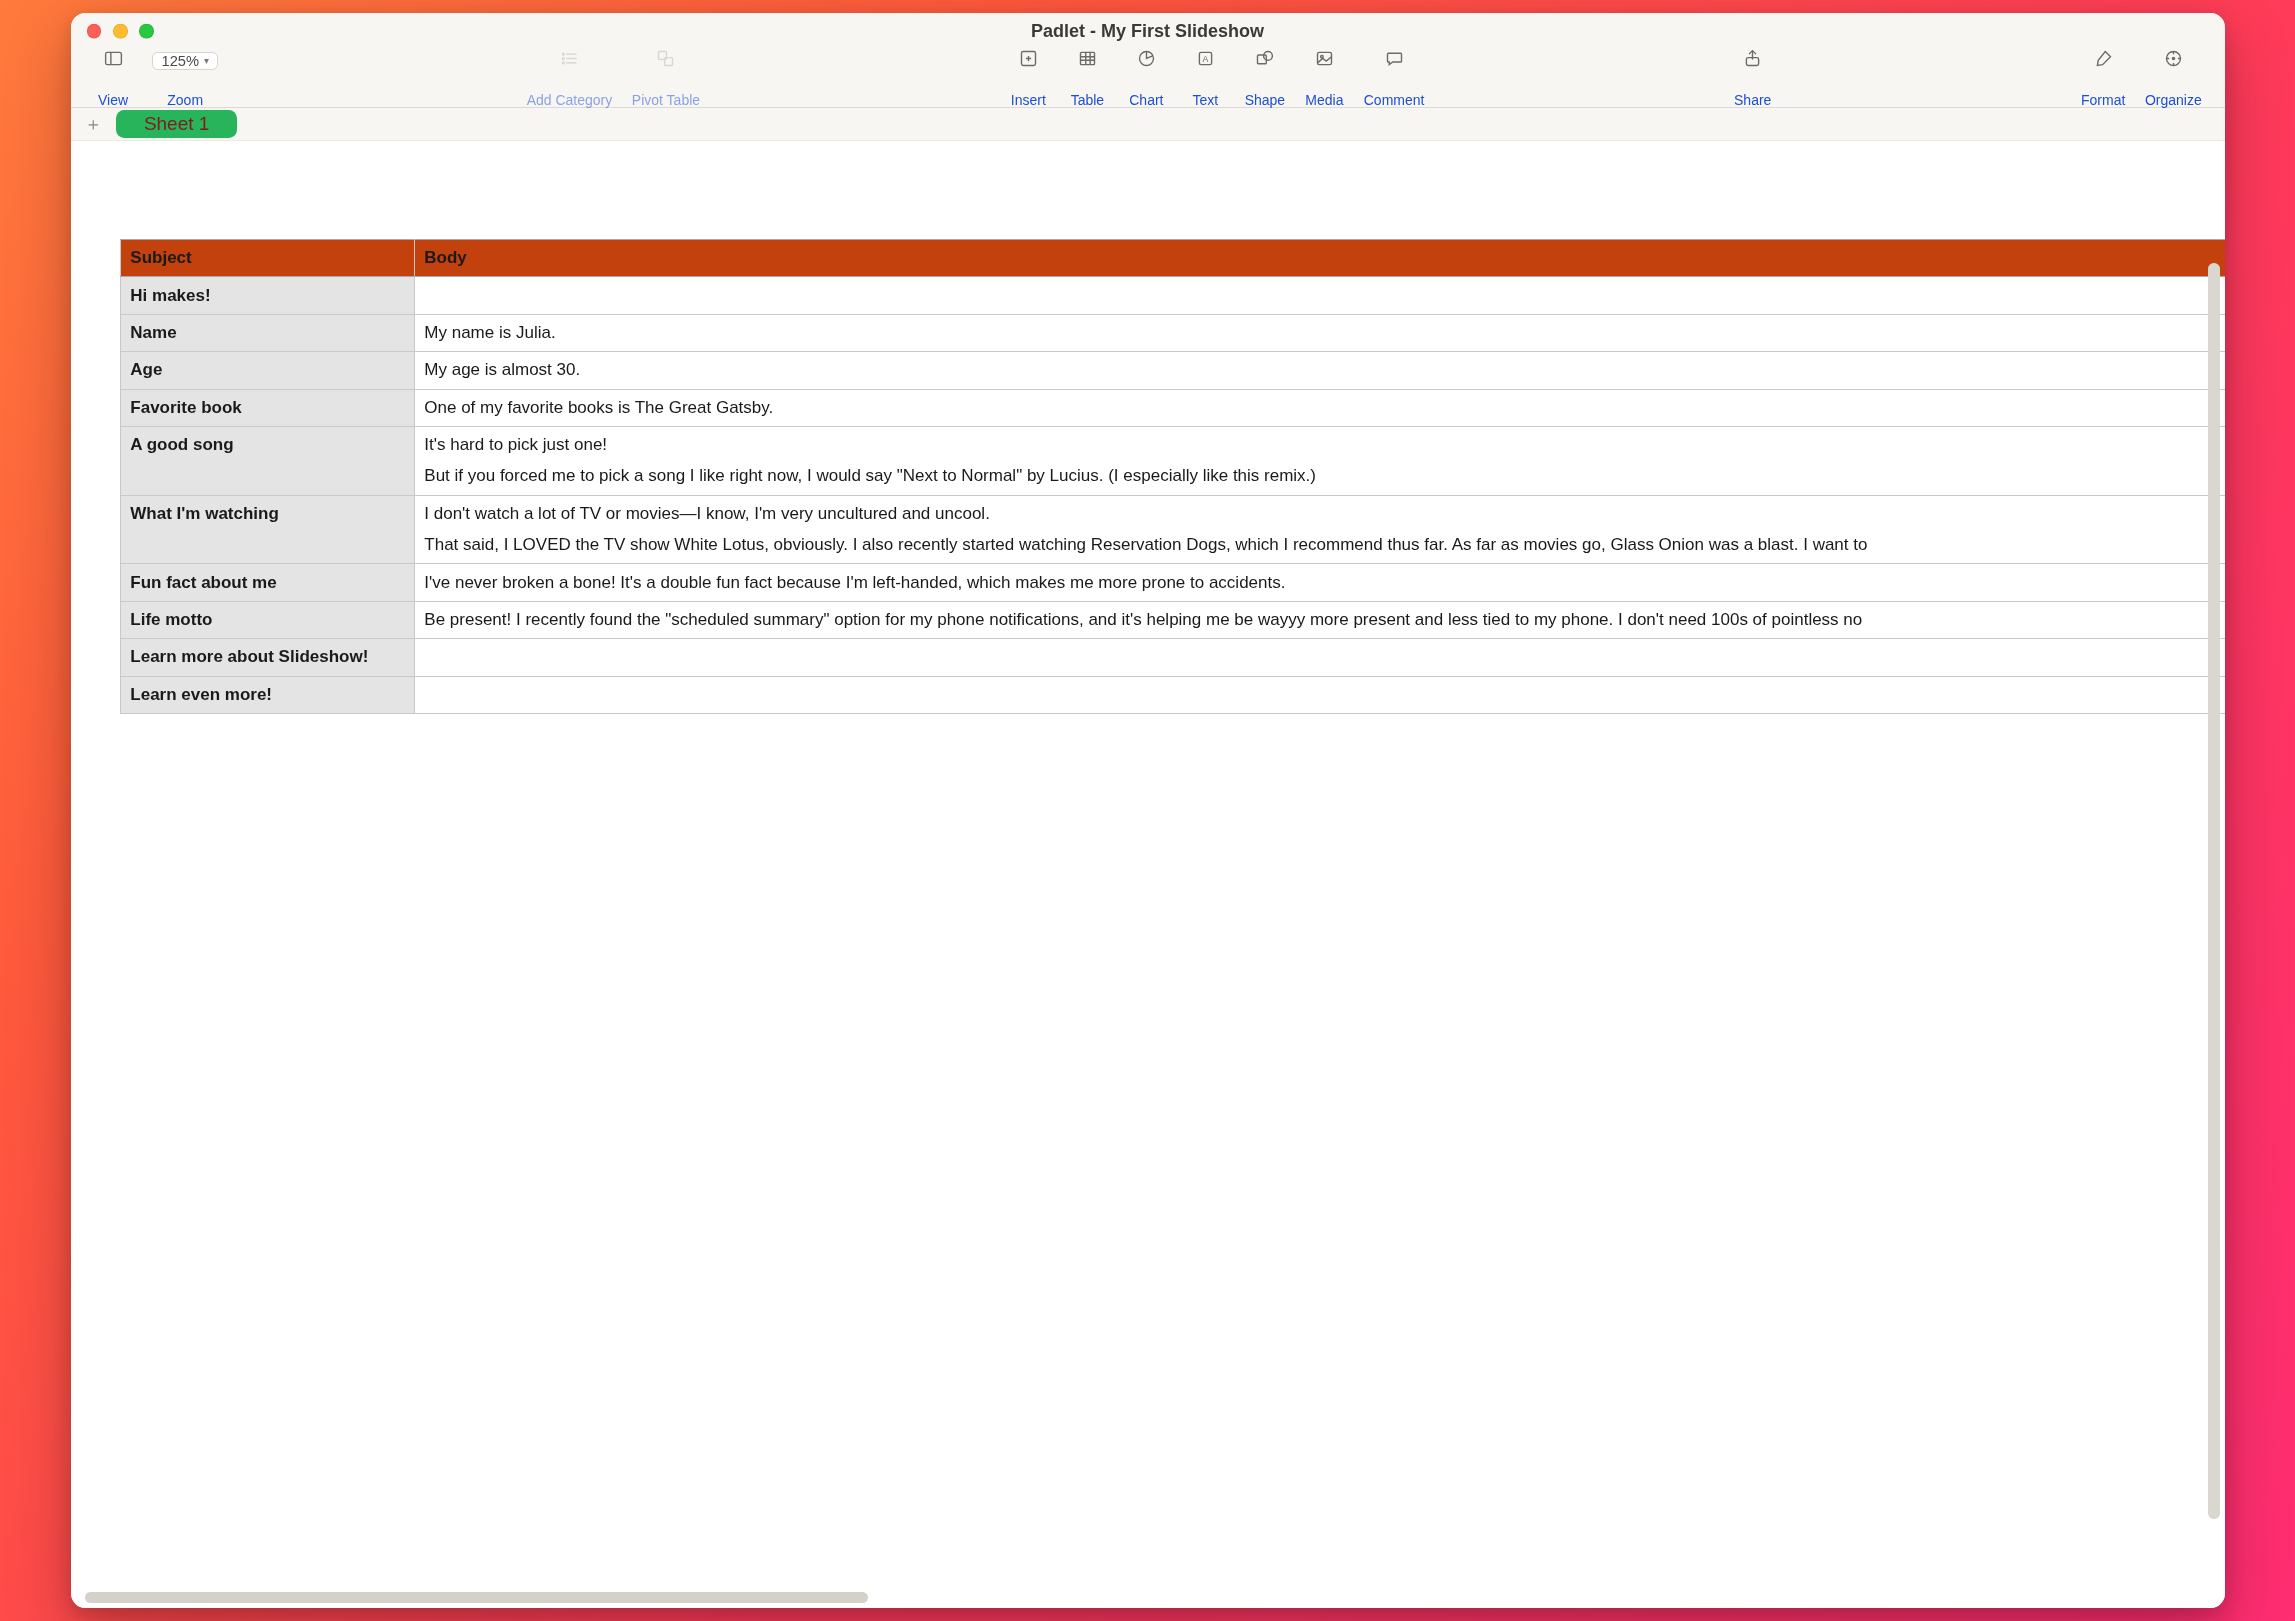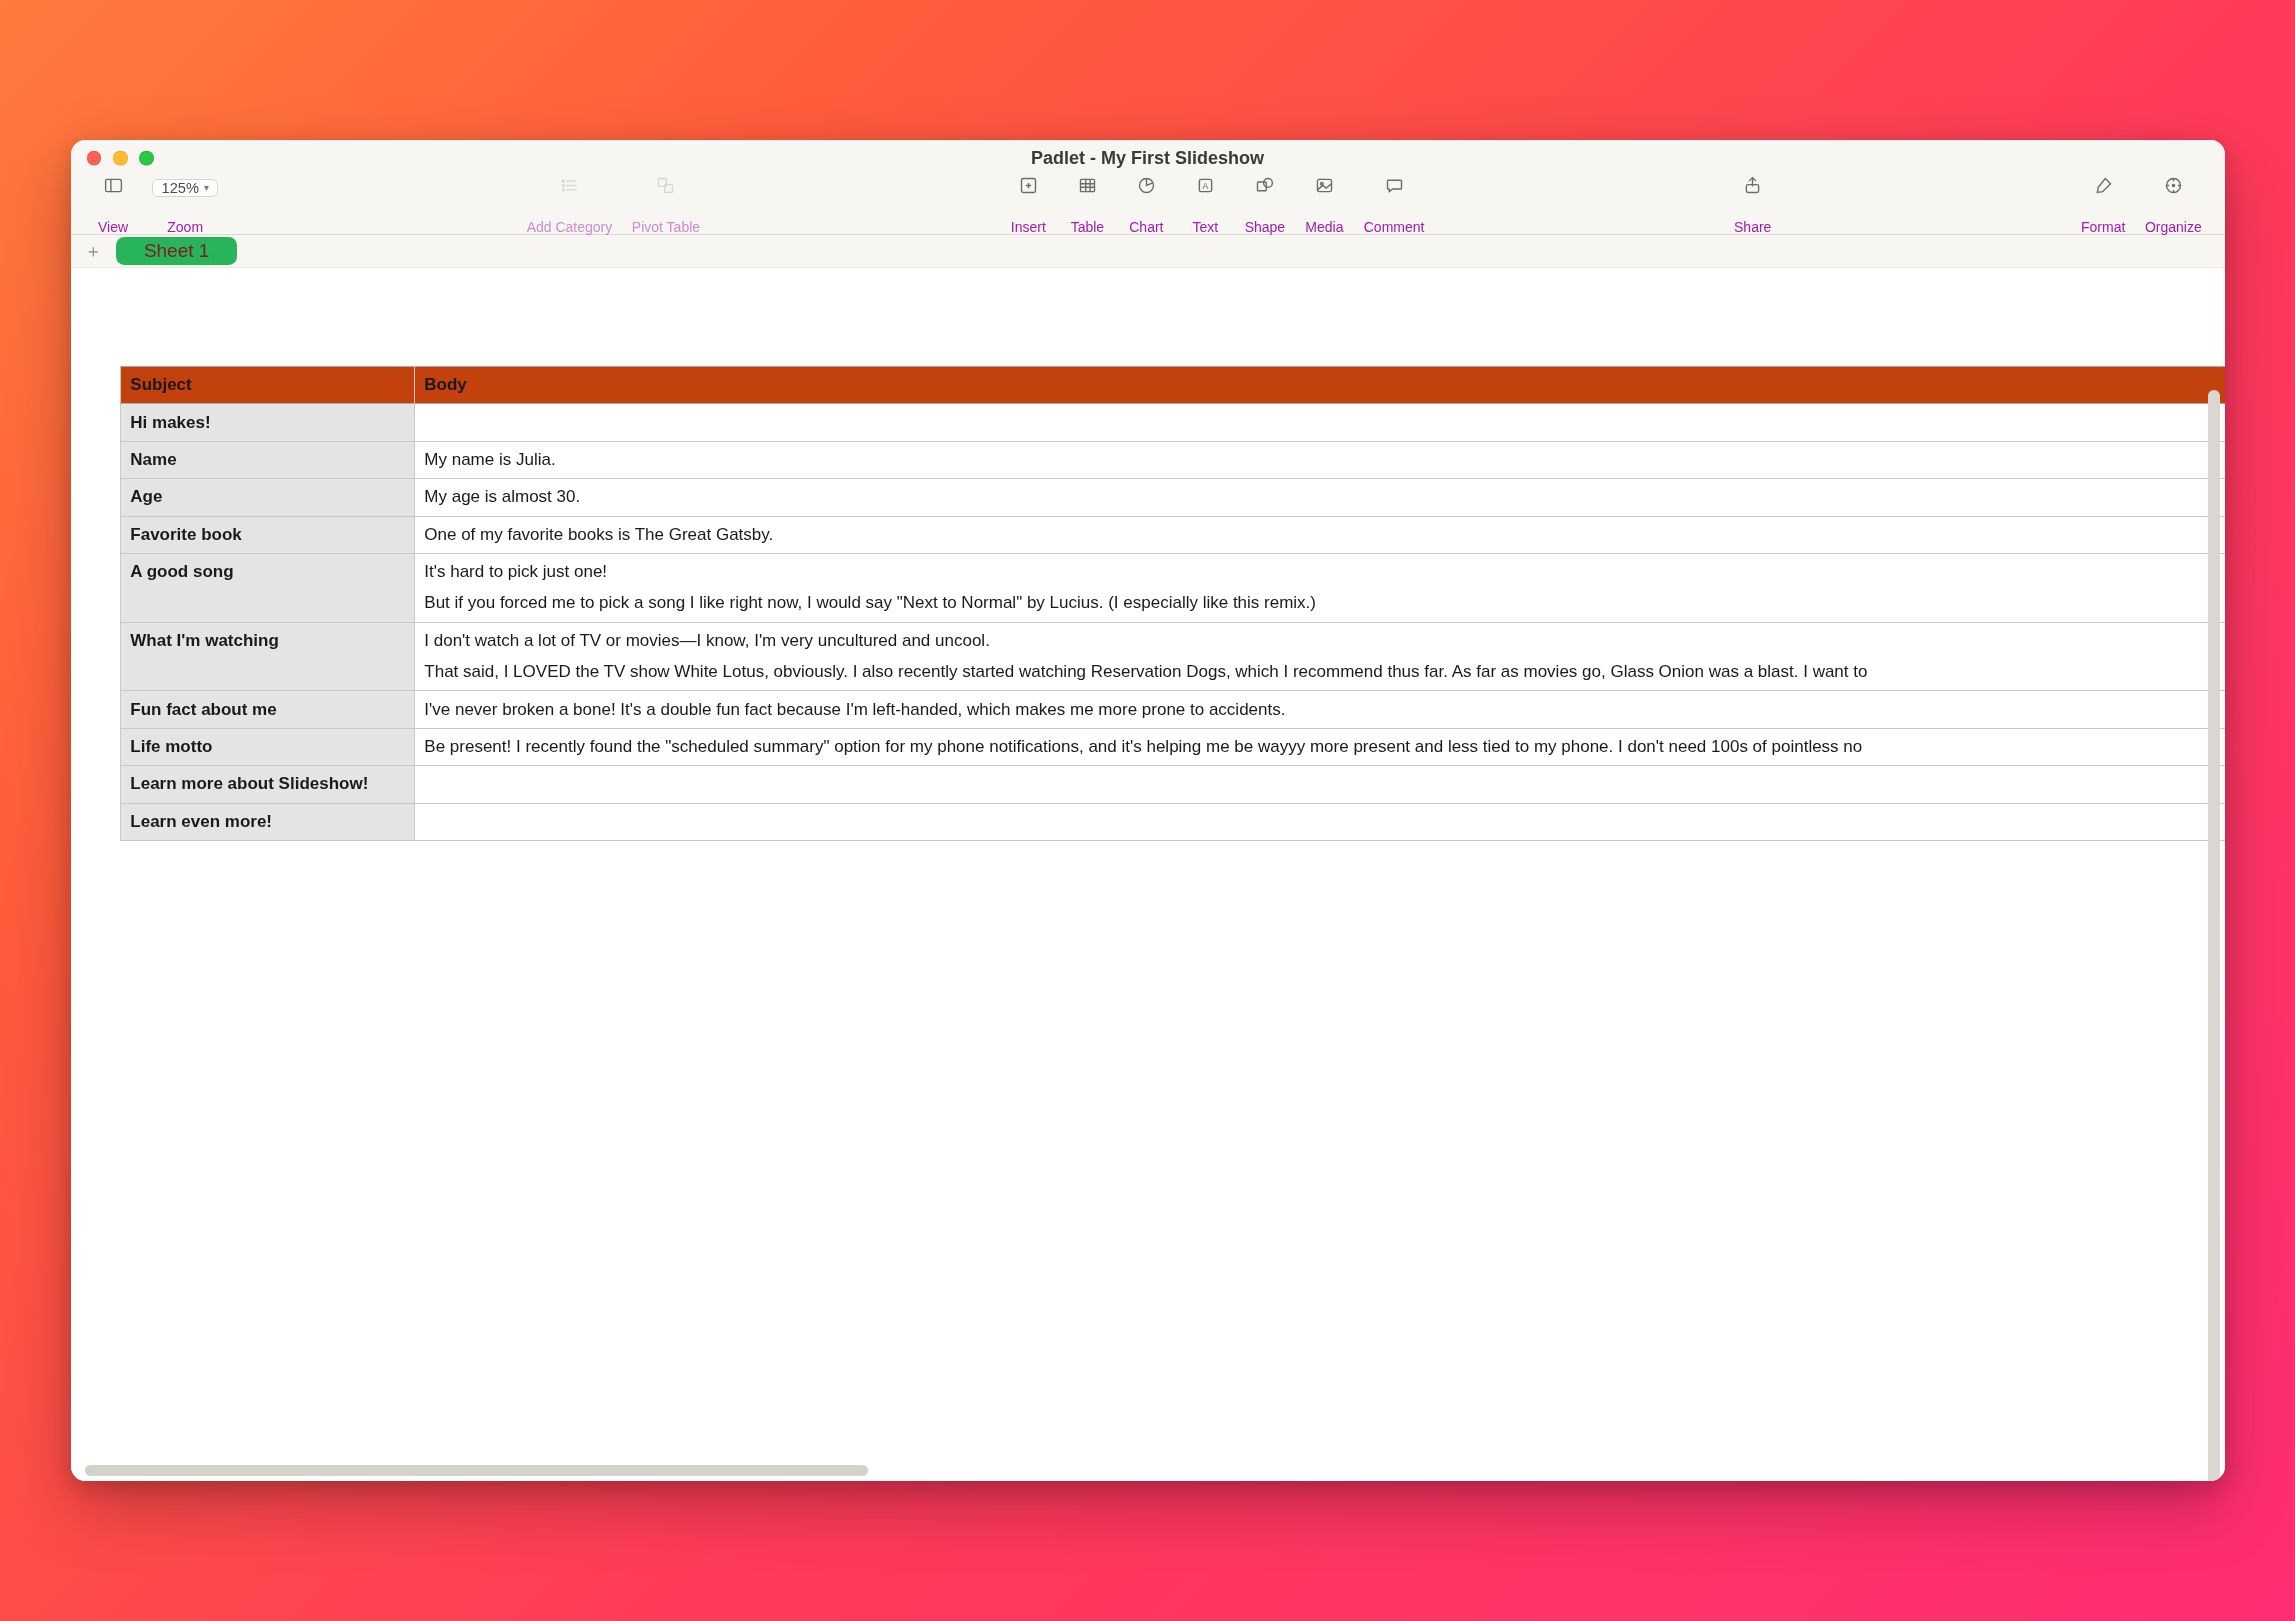--- a/index.html
+++ b/index.html
@@ -8,21 +8,21 @@
     font-family: -apple-system, "Helvetica Neue", Helvetica, Arial, sans-serif;
     background: linear-gradient(135deg, #ff7a3c 0%, #ff5a3c 25%, #ff3a5a 60%, #ff2d72 100%);
     display: flex;
     align-items: center;
     justify-content: center;
     padding: 49px 33px;
   }
   .window {
     width: 100%;
     max-width: 2154px;
-    height: 1341px;
+    height: 1595px;
     background: #f7f6f2;
     border-radius: 14.7px;
     box-shadow: 0 24.5px 65px rgba(0,0,0,0.25), 0 6.5px 19.6px rgba(0,0,0,0.15);
     display: flex;
     flex-direction: column;
     overflow: hidden;
     position: relative;
   }
   .titlebar {
     height: 36px;
@@ -68,21 +68,21 @@
     justify-content: center;
     min-width: 59px;
     padding: 0 9.8px;
     color: #6b6b6b;
     font-size: 14px;
     cursor: default;
     gap: 22px;
   }
   .tool-item.disabled { opacity: 0.5; }
   .tool-icon { height: 23px; display:flex; align-items:center; justify-content:center; margin-bottom: 1.6px;}
-  .tool-label { font-size: 14px; color: #a21caf; }
+  .tool-label { font-size: 14px; color: #1d4ed8; }
   .zoom-select {
     display: flex; align-items: center; gap: 4.9px;
     height: 28px; padding: 0 8.2px; border: 0.8px solid #d6d4cc; border-radius: 5.7px;
     background: #fff; font-size: 14.7px; color: #4a4a4a; margin-top: 3.3px;
   }
   .zoom-chevron { font-size: 9.8px; color:#7a7a7a; }
   .sheet-bar {
     height: 33px;
     background: #f7f6f2;
     display: flex;

